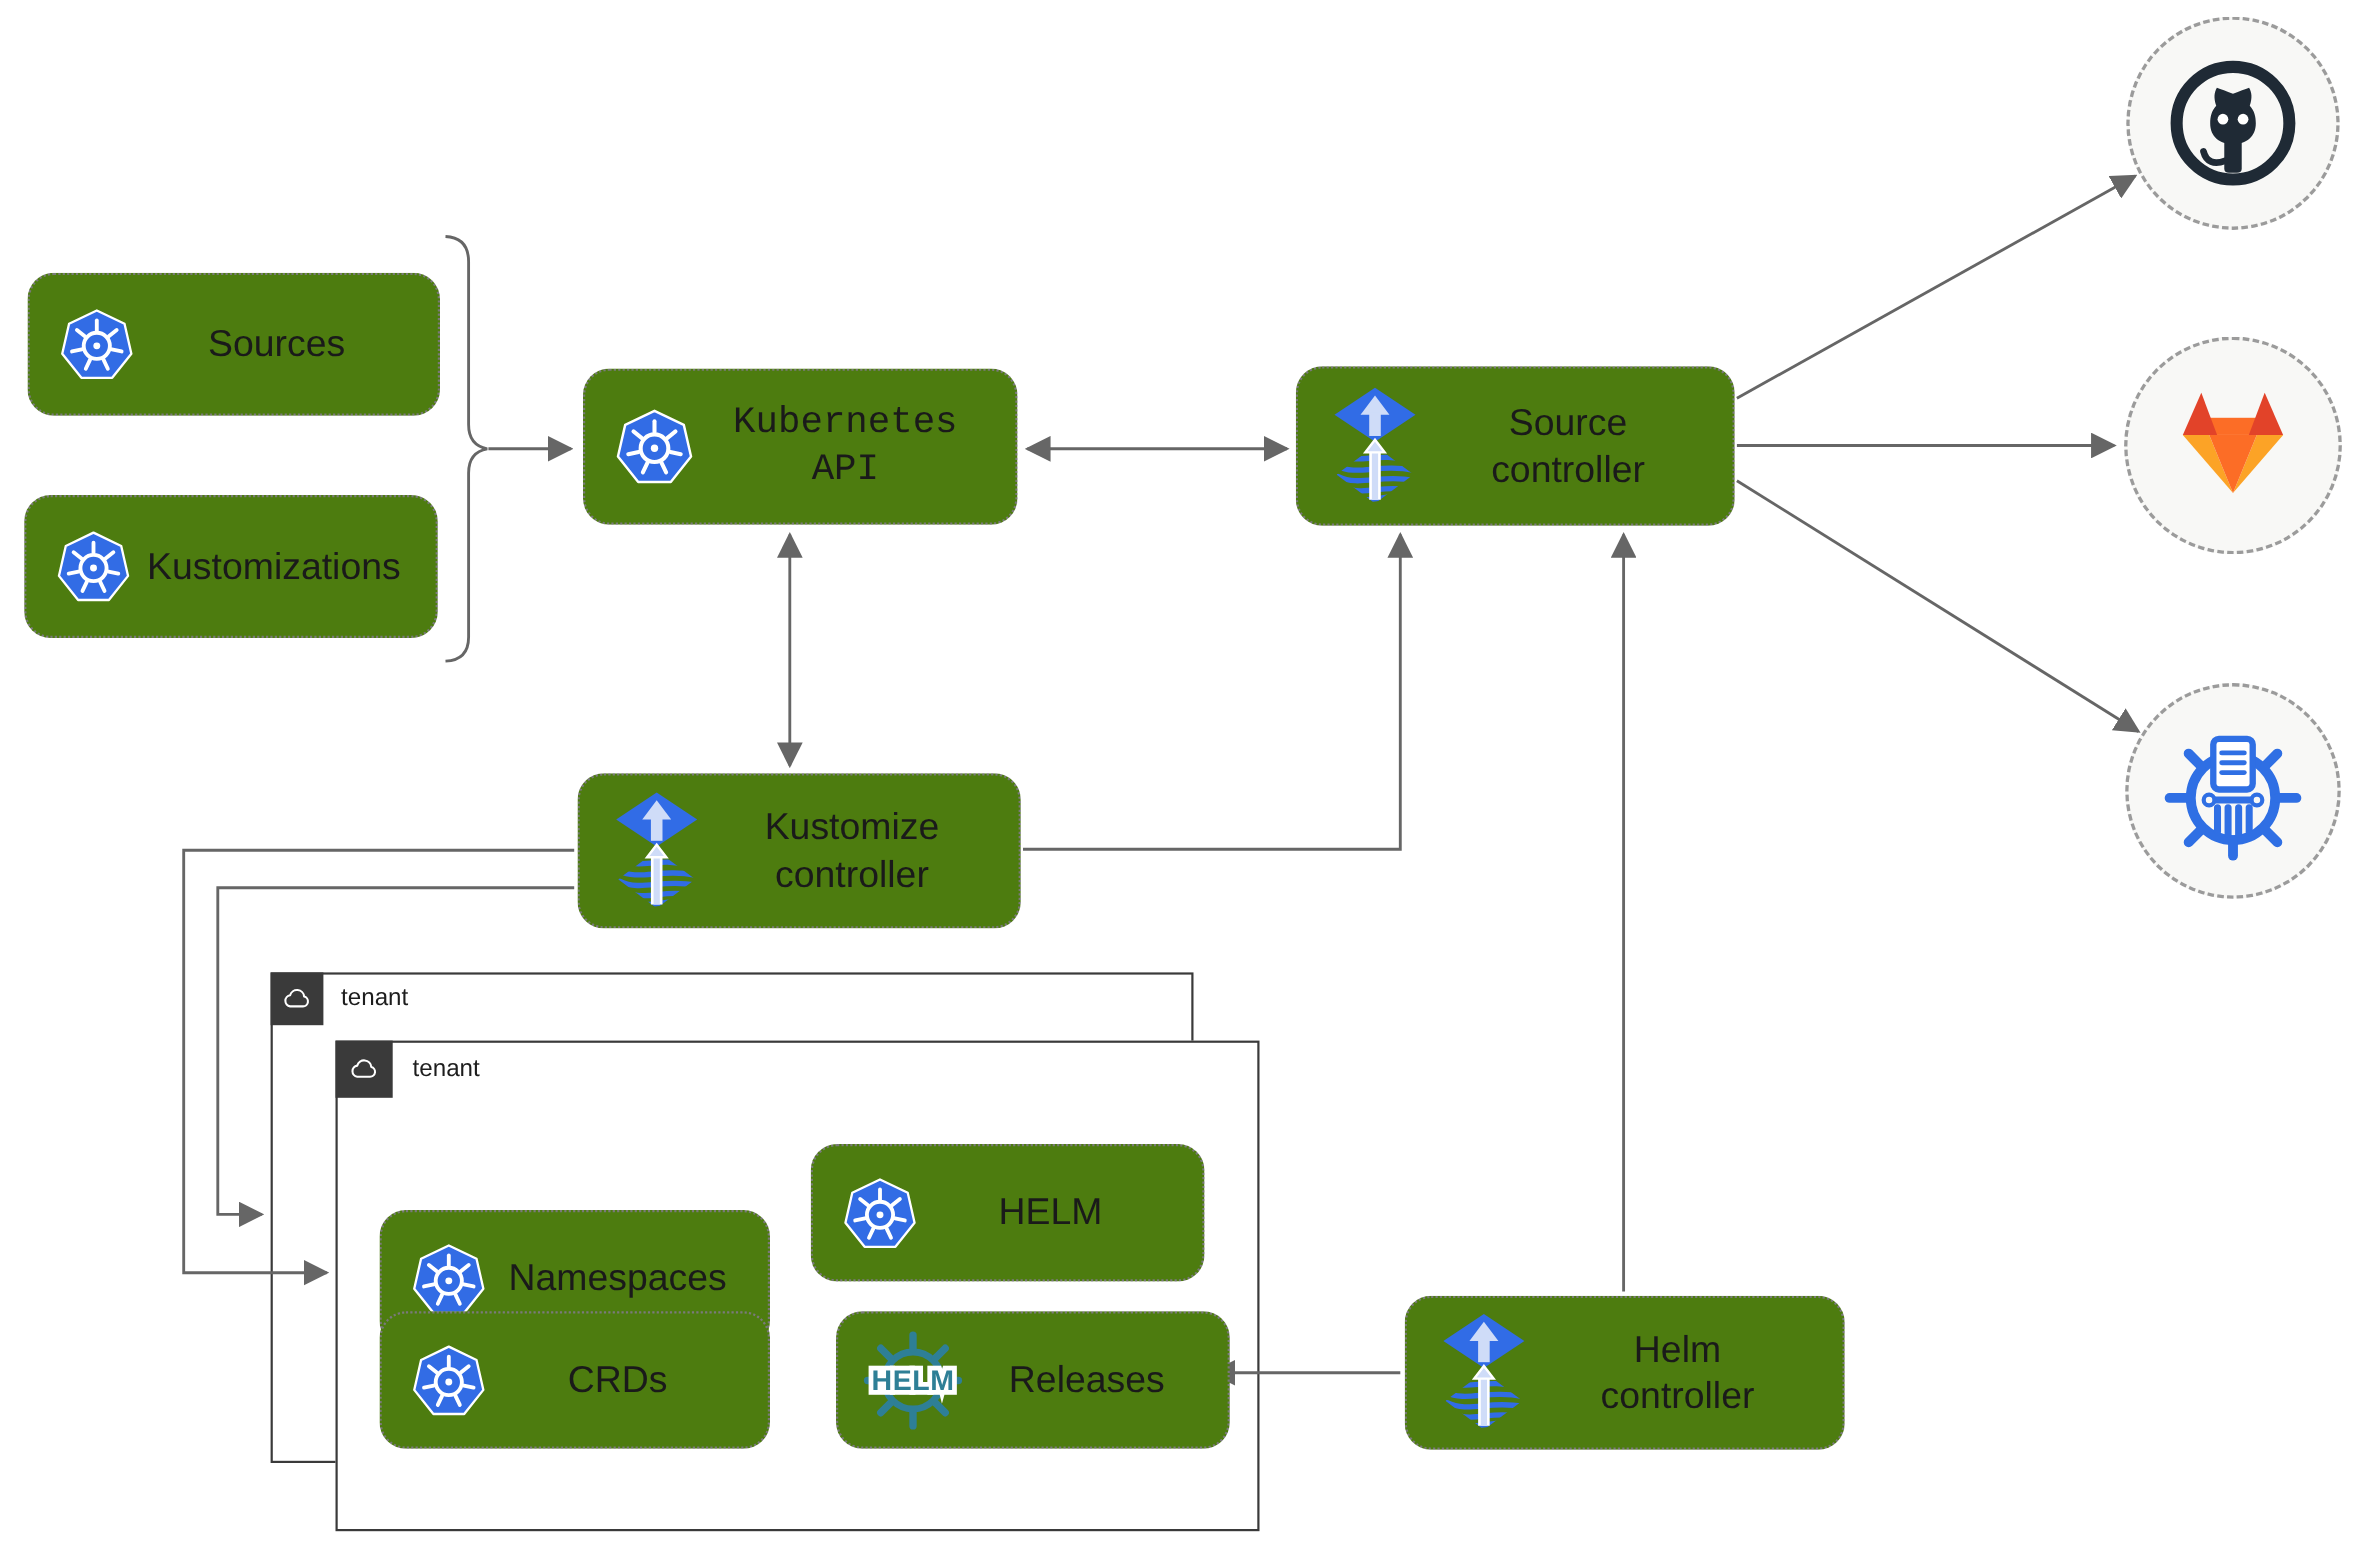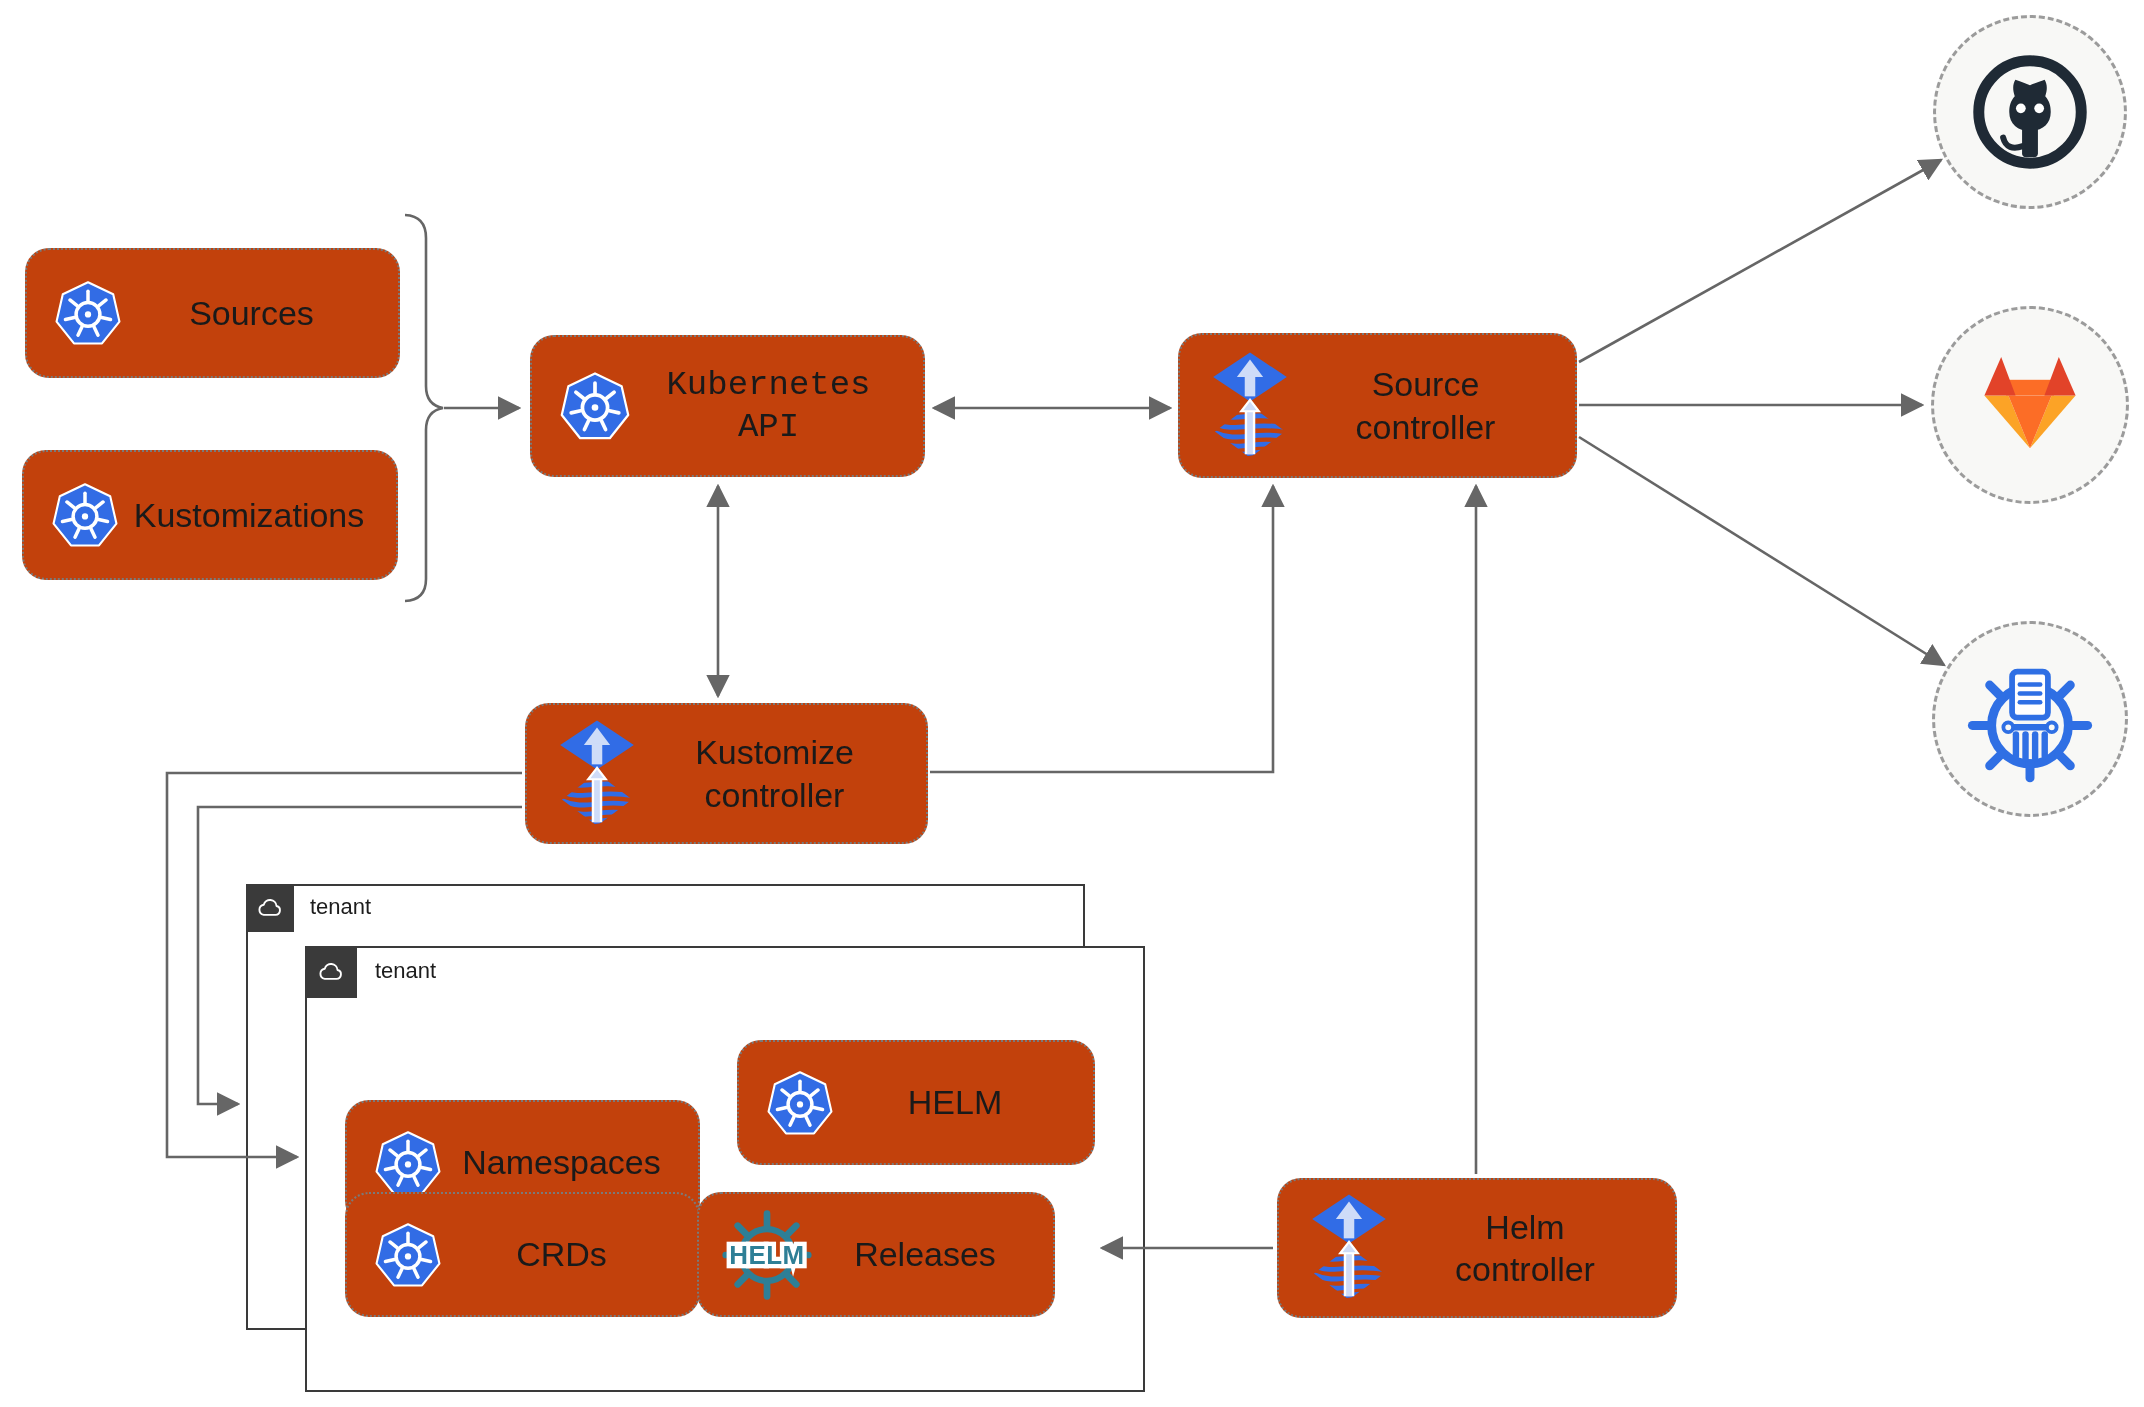--- a/index.html
+++ b/index.html
@@ -4,21 +4,21 @@
 <style>
   html,body{margin:0;padding:0;background:#ffffff;}
   .canvas{position:relative;width:2144px;height:1407px;background:#ffffff;
           font-family:"Liberation Sans",sans-serif;overflow:hidden;}
 
   
   .wires{position:absolute;inset:0;z-index:5;pointer-events:none;}
 
   
   .node{position:absolute;display:flex;align-items:center;z-index:10;
-        background:#c2410c;border:2px dotted #7a7a7a;border-radius:24px;
+        background:#4d7c0f;border:2px dotted #7a7a7a;border-radius:24px;
         box-sizing:border-box;padding:0 18px 0 26px;}
   .n-icon{flex:0 0 auto;}
   .n-icon.k8s{width:74px;height:74px;}
   .n-icon.k8s.small{width:70px;height:70px;}
   .n-icon.flux{width:88px;height:114px;}
   .n-icon.helm{width:96px;height:96px;margin-left:-6px;}
   .n-label{flex:1;text-align:center;font-size:34px;color:#1a1a1a;line-height:1.25;}
   .n-label.wrap{max-width:200px;margin:0 auto;}
 
   
@@ -254,21 +254,21 @@
     <span class="n-label">HELM</span>
   </div>
 
   <div class="node" style="left:345px;top:1192px;width:355px;height:125px;">
     <svg class="n-icon k8s small" viewBox="0 0 100 100">
         <use href="#sym-k8s"></use>
       </svg>
     <span class="n-label">CRDs</span>
   </div>
 
-  <div class="node" style="left:697px;top:1192px;width:358px;height:125px;">
+  <div class="node" style="left:760px;top:1192px;width:358px;height:125px;">
     <svg class="n-icon helm" viewBox="0 0 100 100">
         <use href="#sym-helm"></use>
       </svg>
     <span class="n-label">Releases</span>
   </div>
 
   <div class="endpoint" style="left:1933px;top:15px;width:194px;height:194px;">
     <svg width="122" height="122" viewBox="0 0 100 100">
         <use href="#sym-github"></use>
       </svg>

